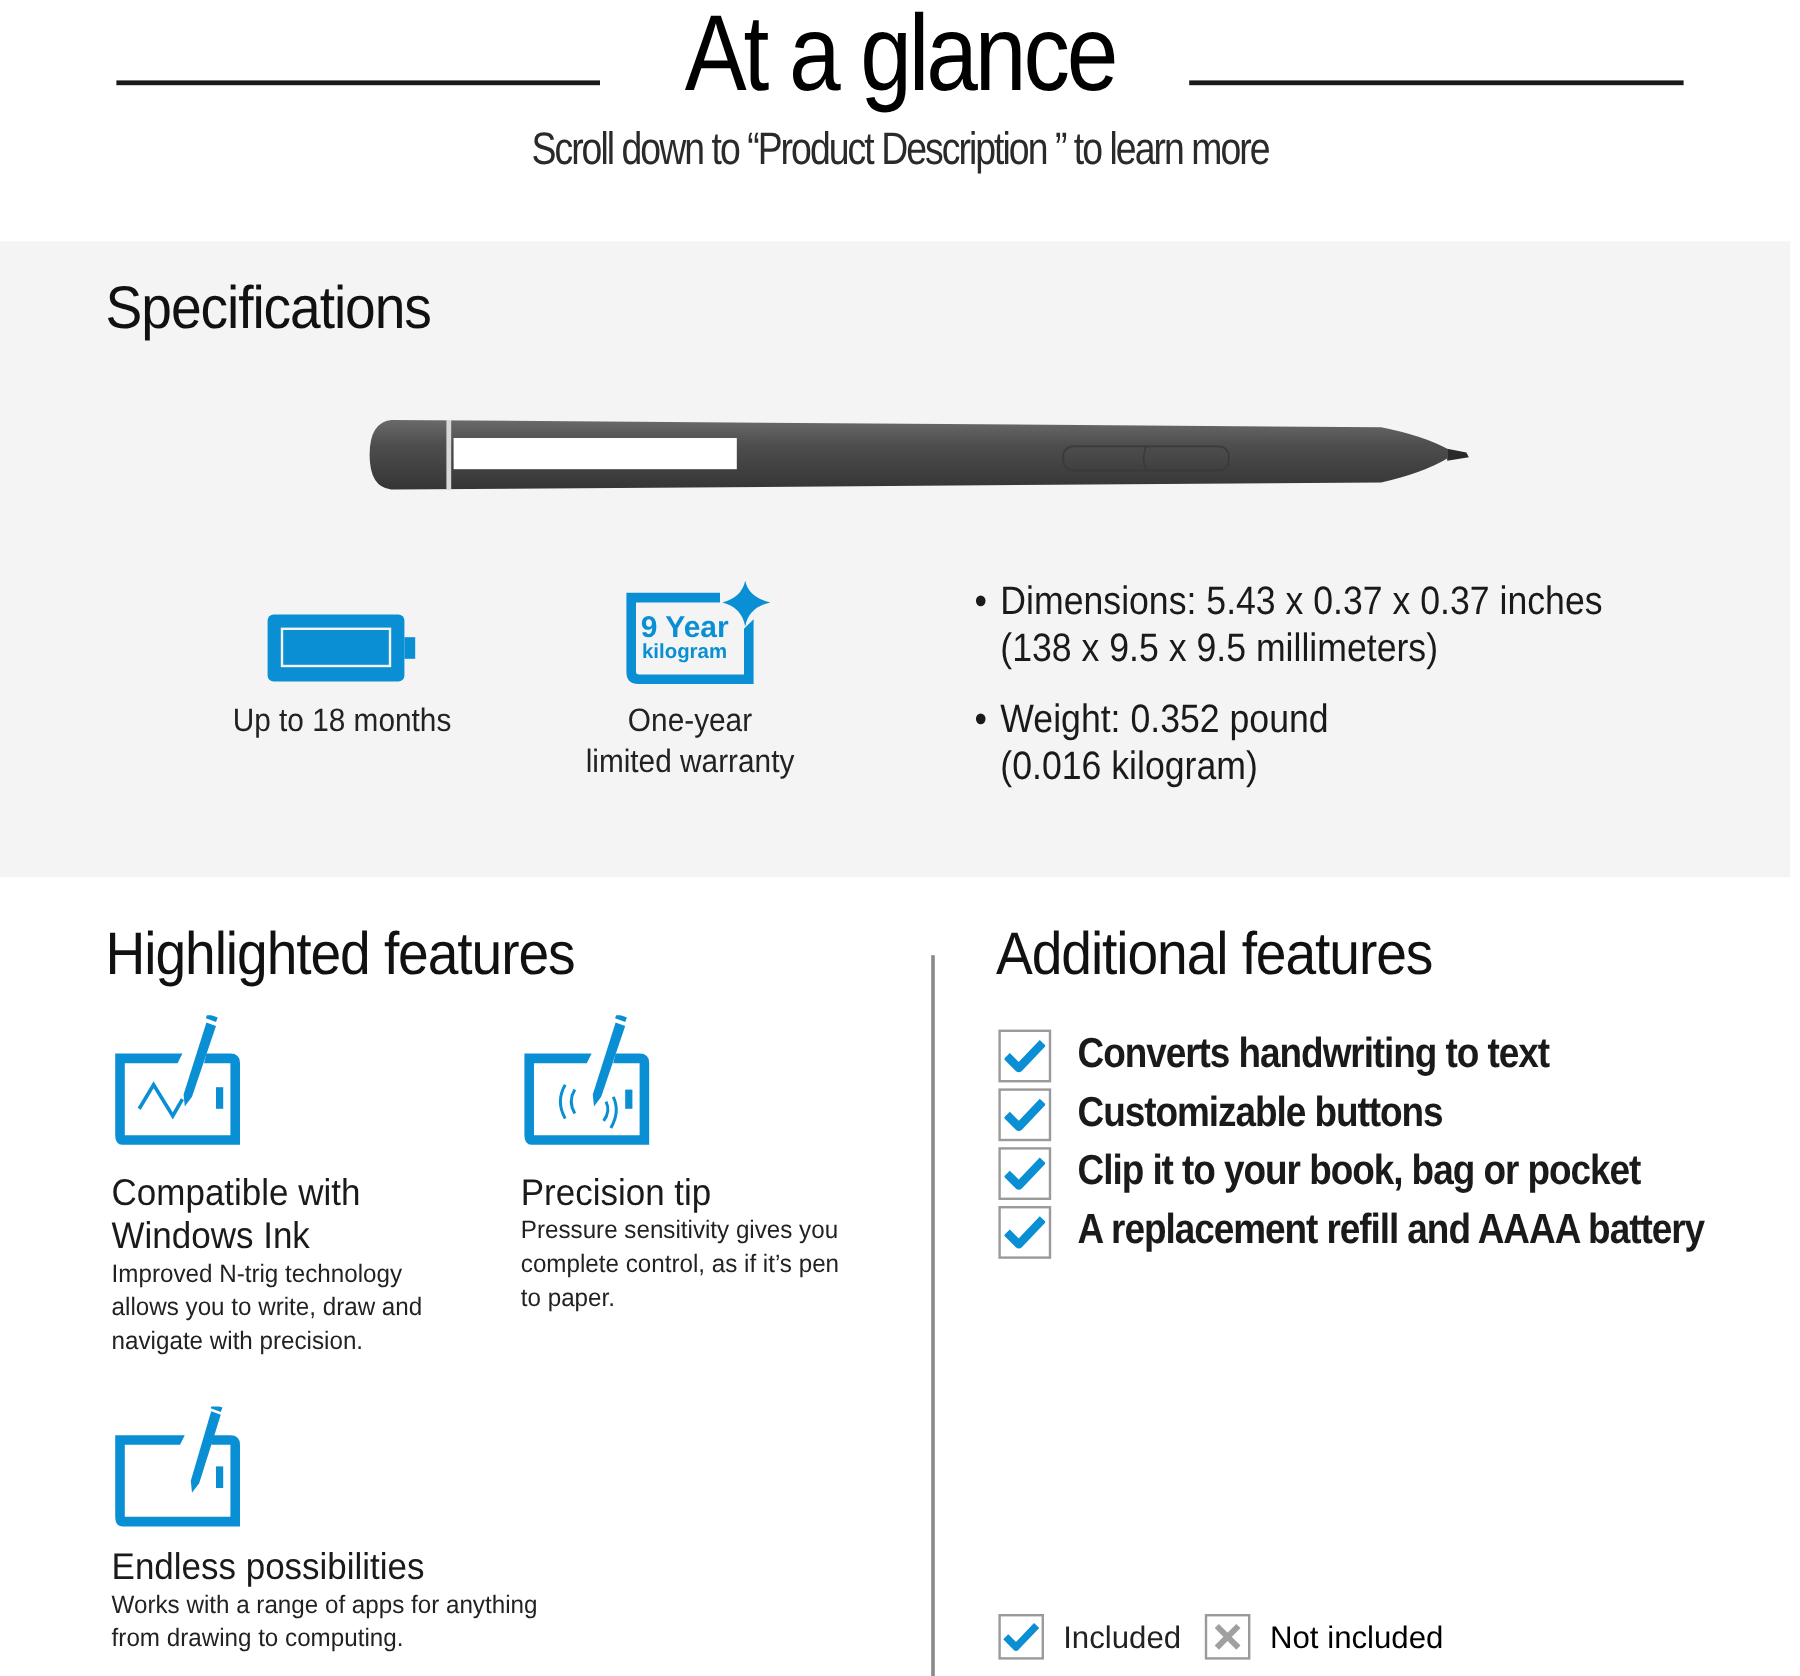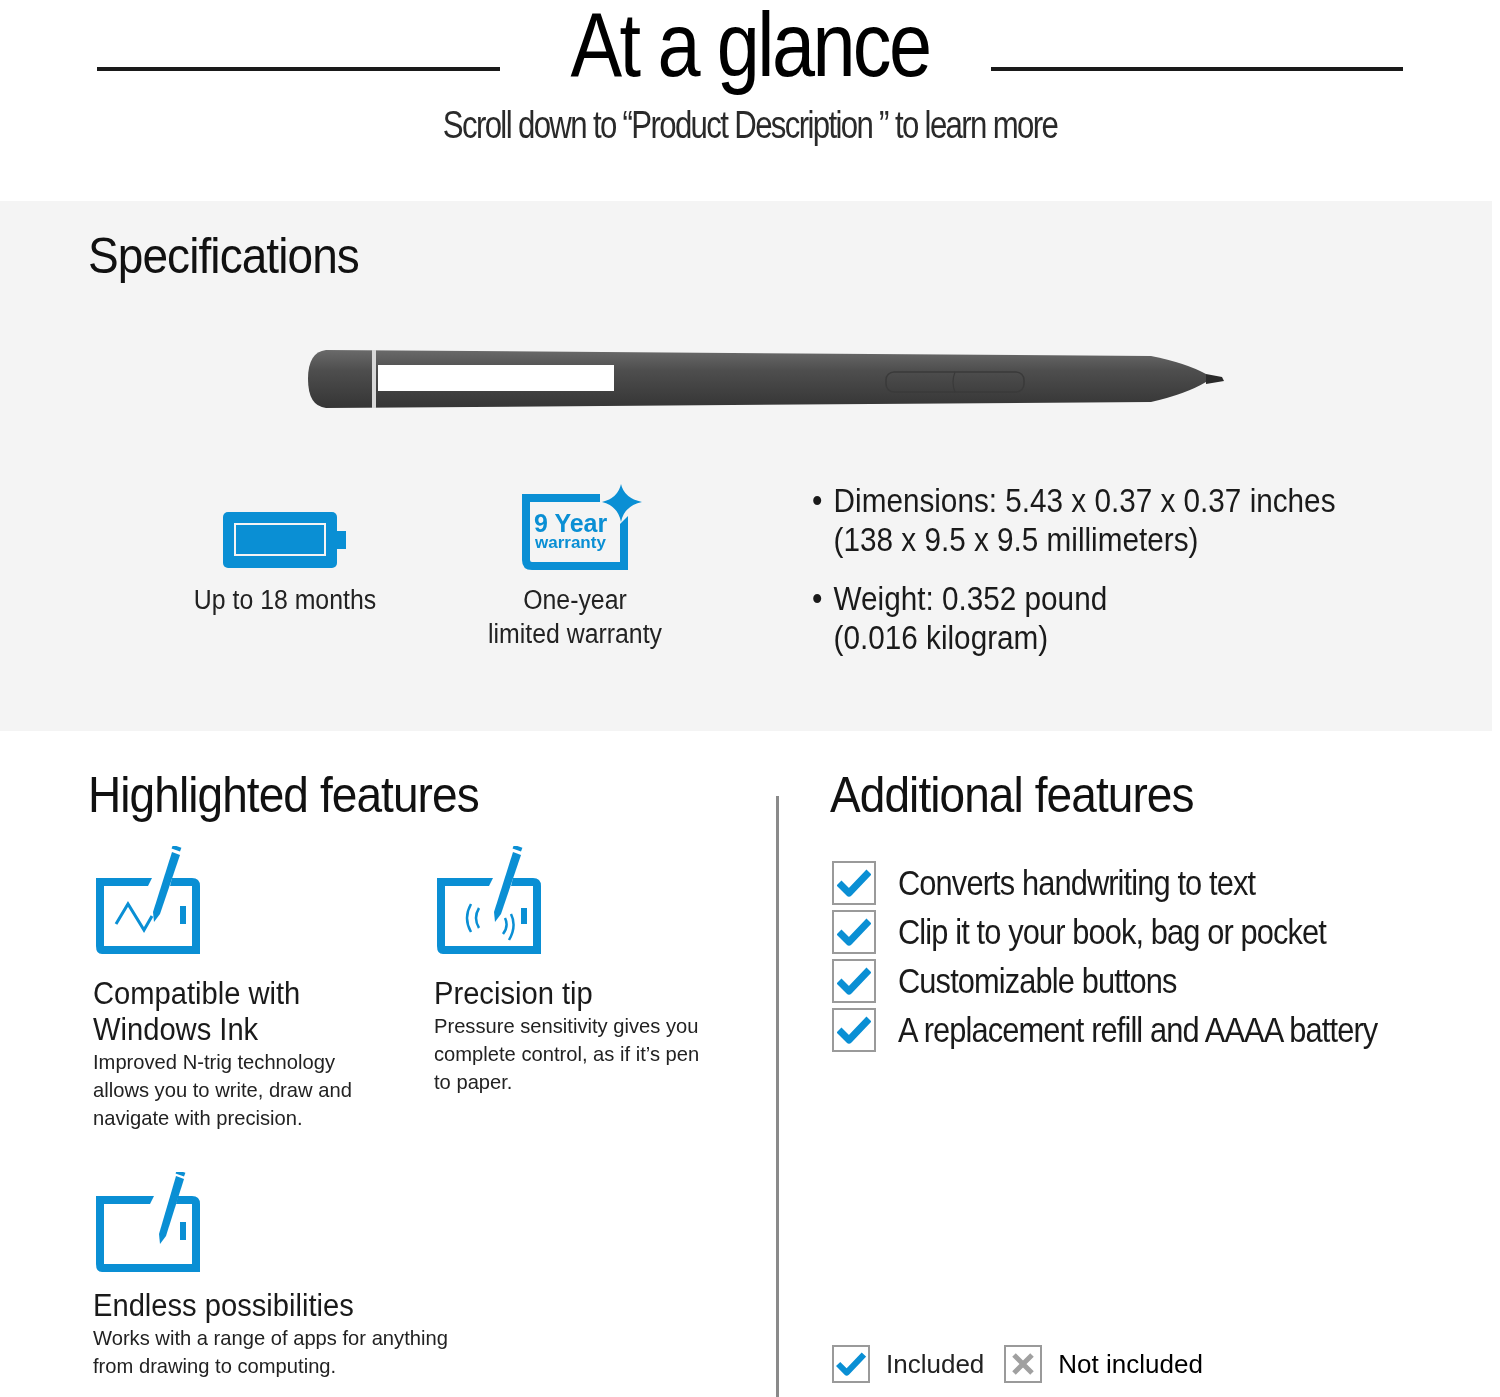--- a/index.html
+++ b/index.html
@@ -23,21 +23,21 @@
 
   .section-title { position: absolute; font-size: 50px; color: #111; letter-spacing: -1px; transform: scaleX(0.92); transform-origin: left; }
 
   .divider { position: absolute; left: 776px; top: 796px; width: 3px; height: 601px; background: #8a8a8a; }
 
   .feature-icon { position: absolute; }
   .feature-title { position: absolute; font-size: 31px; color: #1a1a1a; line-height: 36px; transform: scaleX(0.94); transform-origin: left; }
   .feature-desc { position: absolute; font-size: 21px; color: #222; line-height: 28px; transform: scaleX(0.96); transform-origin: left; }
 
   .add-list { position: absolute; left: 832px; top: 858px; }
-  .add-item { display: flex; align-items: center; height: 49px; }
+  .add-item { display: flex; height: 49px; font-weight: bold; }
   .checkbox { width: 44px; height: 44px; border: 2px solid #9a9a9a; background: #fff; display: flex; align-items: center; justify-content: center; margin-right: 22px; flex-shrink: 0; }
   .add-label { font-size: 35px; color: #1a1a1a; letter-spacing: -1px; transform: scaleX(0.88); transform-origin: left; white-space: nowrap; }
 
   .legend { position: absolute; left: 832px; top: 1345px; display: flex; align-items: center; }
   .legend .checkbox { width: 38px; height: 38px; margin-right: 16px; }
   .legend-label { font-size: 26px; color: #222; margin-right: 20px; }
   .legend-label.muted { color: #000000; }
 </style>
 </head>
 <body>
@@ -73,21 +73,21 @@
     <rect x="115" y="20" width="9" height="18" fill="#0a8fd4"></rect>
   </svg>
   <div class="spec-icon-label" style="left:160px; top:382px; width:250px;">Up to 18 months</div>
 
   <div style="position:absolute; left:520px; top:283px; width:124px; height:90px;">
     <svg width="124" height="90" viewBox="0 0 124 90" style="position:absolute; left:0; top:0;">
       <path d="M2 10 L80 10 L80 18 L10 18 L10 76 Q 10 78 12 78 L100 78 L100 40 L108 32 L108 86 L12 86 Q 2 86 2 76 Z" fill="#0a8fd4"></path>
       <path d="M101 0 Q 104 14 122 18 Q 104 22 101 38 Q 98 22 82 18 Q 98 14 101 0 Z" fill="#0a8fd4"></path>
     </svg>
     <div style="position:absolute; left:14px; top:26px; font-size:25px; font-weight:bold; color:#0a8fd4; line-height:26px; font-family:'Liberation Sans', sans-serif;">9 Year</div>
-    <div style="position:absolute; left:15px; top:50px; font-size:17px; font-weight:bold; color:#0a8fd4; line-height:18px; font-family:'Liberation Sans', sans-serif;">warranty</div>
+    <div style="position:absolute; left:15px; top:50px; font-size:17px; font-weight:bold; color:#0a8fd4; line-height:18px; font-family:'Liberation Sans', sans-serif;">kilogram</div>
   </div>
   <div class="spec-icon-label" style="left:450px; top:382px; width:250px;">
     <div>One-year</div>
     <div>limited warranty</div>
   </div>
 
   <div class="spec-list">
     <div class="spec-item">
       <span class="bullet">•</span>
       <div>Dimensions: 5.43 x 0.37 x 0.37 inches</div>
@@ -161,29 +161,29 @@
         </svg>
     </div>
     <span class="add-label">Converts handwriting to text</span>
   </div>
   <div class="add-item">
     <div class="checkbox">
       <svg width="34" height="28" viewBox="0 0 34 28">
           <path d="M2 14 L12 24 L32 3" fill="none" stroke="#0a8fd4" stroke-width="7" stroke-linejoin="round"></path>
         </svg>
     </div>
+    <span class="add-label">Customizable buttons</span>
+  </div>
+  <div class="add-item">
+    <div class="checkbox">
+      <svg width="34" height="28" viewBox="0 0 34 28">
+          <path d="M2 14 L12 24 L32 3" fill="none" stroke="#0a8fd4" stroke-width="7" stroke-linejoin="round"></path>
+        </svg>
+    </div>
     <span class="add-label">Clip it to your book, bag or pocket</span>
-  </div>
-  <div class="add-item">
-    <div class="checkbox">
-      <svg width="34" height="28" viewBox="0 0 34 28">
-          <path d="M2 14 L12 24 L32 3" fill="none" stroke="#0a8fd4" stroke-width="7" stroke-linejoin="round"></path>
-        </svg>
-    </div>
-    <span class="add-label">Customizable buttons</span>
   </div>
   <div class="add-item">
     <div class="checkbox">
       <svg width="34" height="28" viewBox="0 0 34 28">
           <path d="M2 14 L12 24 L32 3" fill="none" stroke="#0a8fd4" stroke-width="7" stroke-linejoin="round"></path>
         </svg>
     </div>
     <span class="add-label">A replacement refill and AAAA battery</span>
   </div>
 </div>

